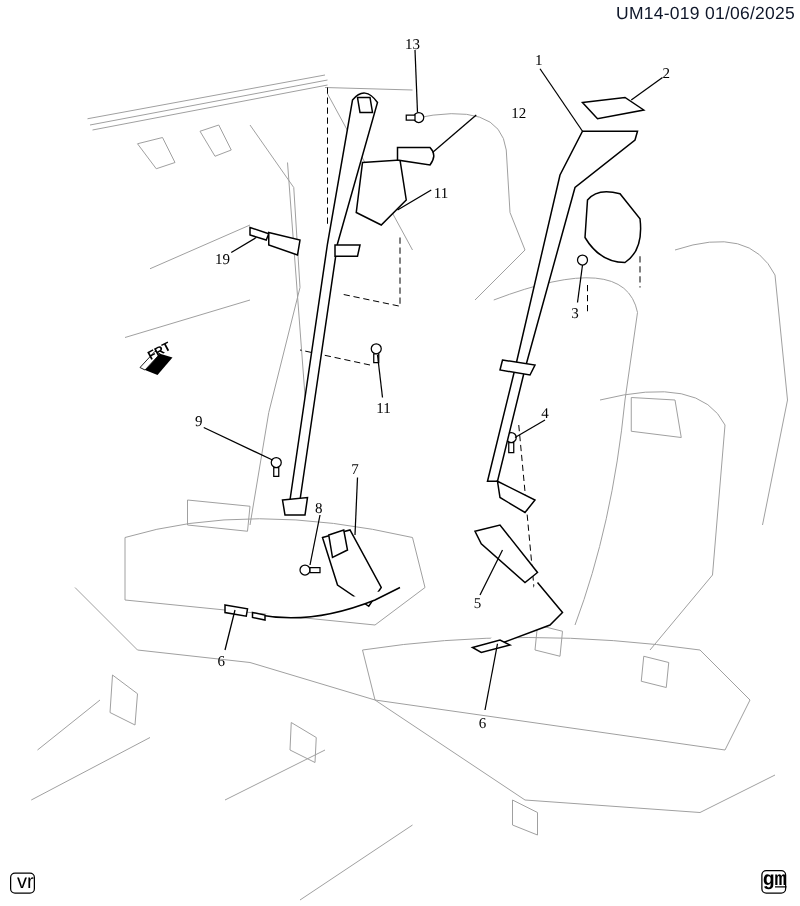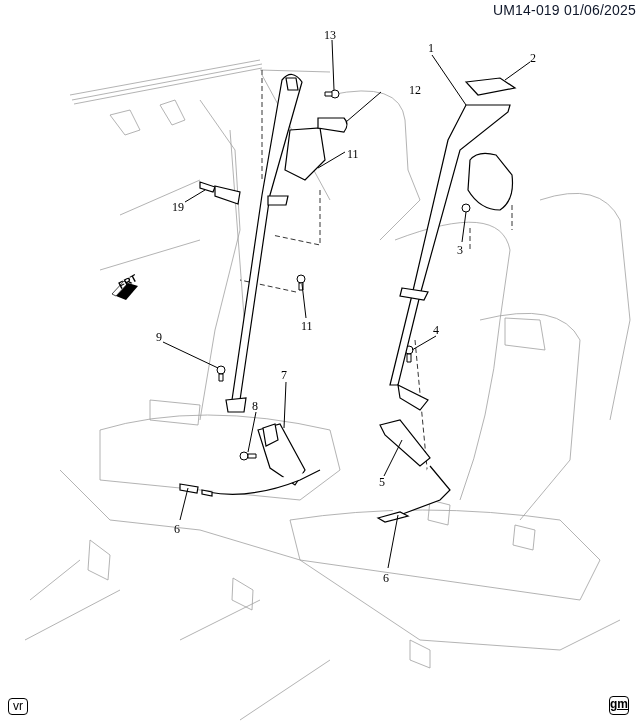--- a/index.html
+++ b/index.html
@@ -1,22 +1,22 @@
 <!DOCTYPE html>
 <html><head>
 <meta charset="utf-8">
 <style>
   html, body { margin:0; padding:0; background:#ffffff; }
   body { width:640px; height:725px; position:relative; overflow:hidden; font-family:"Liberation Sans", sans-serif; }
   .header-id { position:absolute; top:2px; right:4px; font-size:14px; color:#0f172a; letter-spacing:0.2px; }
   svg.diagram { position:absolute; left:0; top:0; }
   .callout { position:absolute; font-size:12px; color:#000; font-family:Liberation Serif, serif; line-height:12px; }
-  .badge { position:absolute; border:1.5px solid #000; border-radius:4px; font-size:12px; line-height:14px; text-align:center; color:#000; font-family:"Liberation Sans", sans-serif; }
+  .badge { position:absolute; border:1.5px solid #000; border-radius:4px; font-size:16px; line-height:14px; text-align:right; color:#000; font-family:"Liberation Sans", sans-serif; }
   .badge-vr { left:8px; bottom:10px; width:18px; height:15px; }
-  .badge-gm { right:11px; bottom:10px; width:18px; height:17px; font-weight:bold; text-decoration:underline; }
+  .badge-gm { right:11px; bottom:10px; width:18px; height:17px; font-weight:bold; text-decoration:underline;font-family:Liberation Mono, monospace; }
   .frt { position:absolute; left:118px; top:276px; font-size:10px; transform:rotate(-28deg); font-weight:bold; }
 </style>
 </head>
 <body>
 
 <div class="header-id">UM14-019 01/06/2025</div>
 
 <svg class="diagram" width="640" height="725" viewBox="0 0 640 725">
 
   <g fill="none" stroke="#a0a0a0" stroke-width="0.8">

